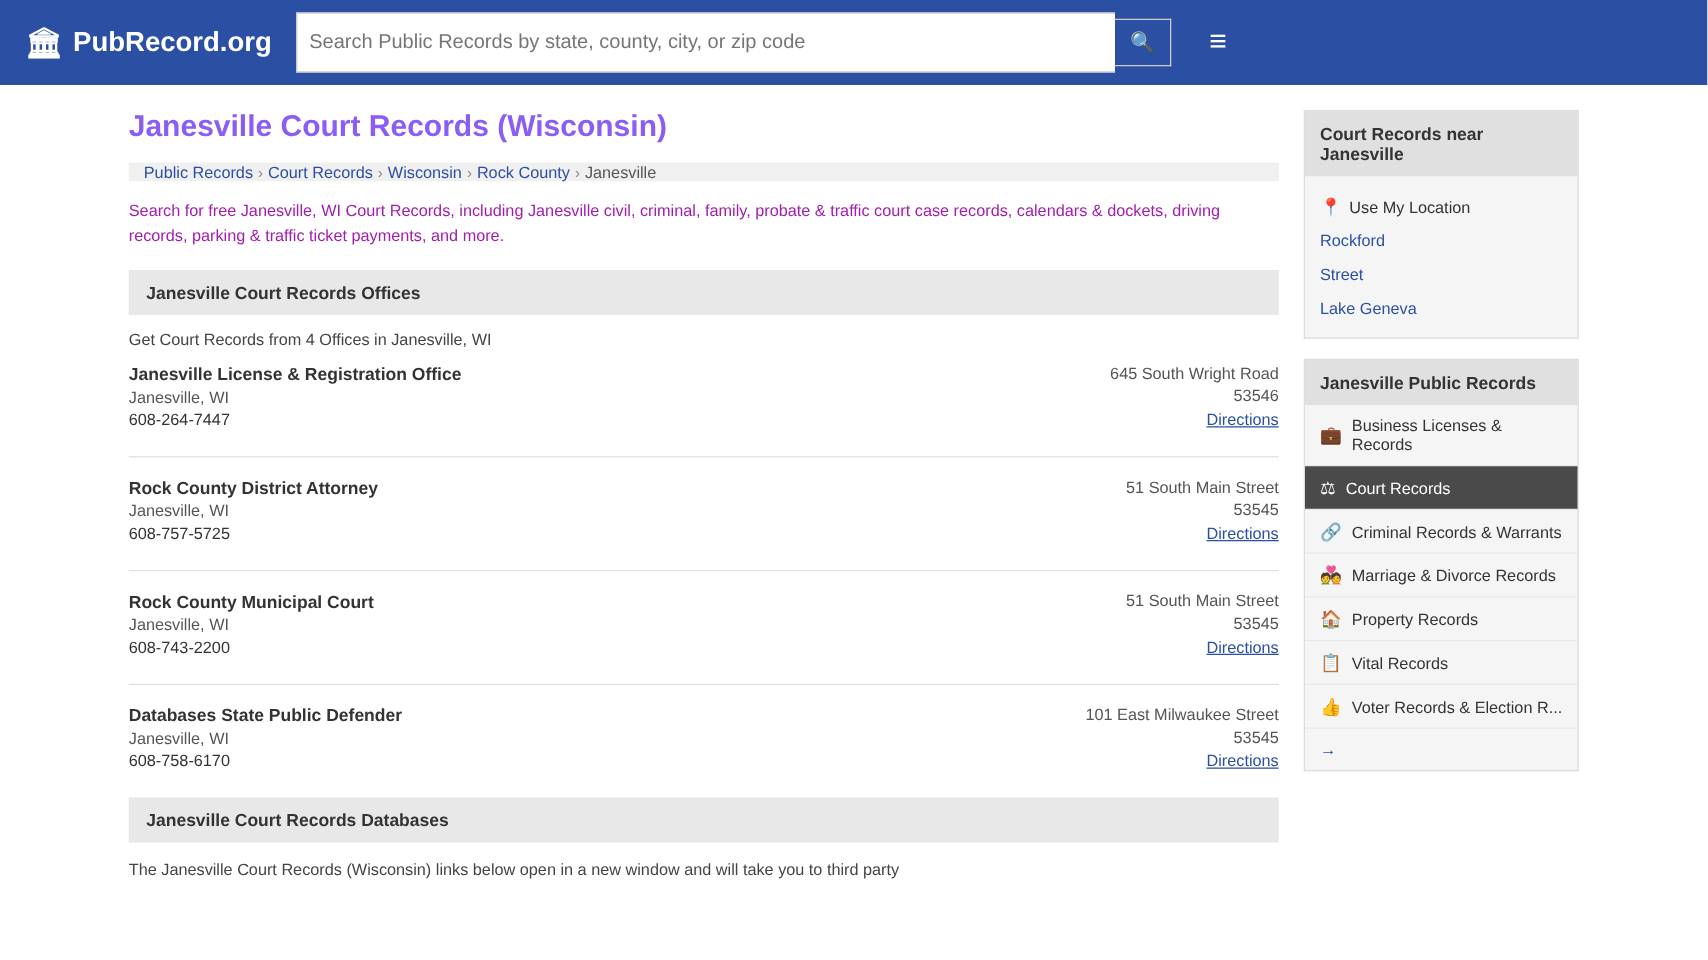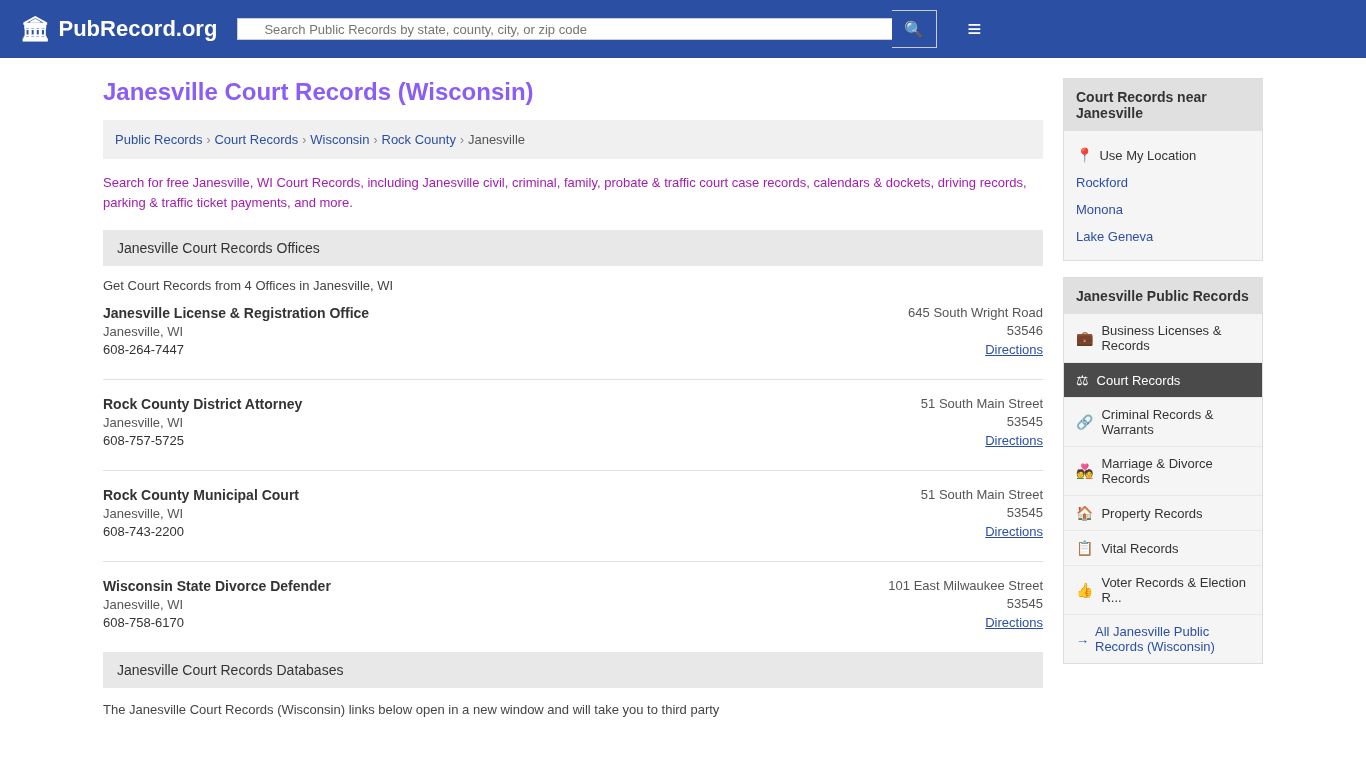--- a/index.html
+++ b/index.html
@@ -27,26 +27,26 @@
       font-size: 24px;
     }
     .search-area {
       flex: 1;
       display: flex;
       align-items: center;
       max-width: 700px;
     }
     .search-input {
       flex: 1;
-      padding: 8px 26px;
-      font-size: 13px;
+      padding: 8px 9px;
+      font-size: 16px;
       border: 1px solid #ccc;
       border-right: none;
       outline: none;
-      height: 22px;
+      height: 48px;
     }
     .search-btn {
       background: #2b4fa3;
       border: 1px solid #ccc;
       border-left: none;
       padding: 0 12px;
       height: 38px;
       cursor: pointer;
       color: #fff;
       font-size: 16px;
@@ -66,36 +66,36 @@
       margin: 0 auto;
       padding: 20px;
       display: flex;
       gap: 20px;
     }
     .content-area {
       flex: 1;
       min-width: 0;
     }
     .sidebar {
-      width: 200px;
+      width: 220px;
       flex-shrink: 0;
     }
 
     
     .page-title {
       font-size: 24px;
       font-weight: bold;
       color: #8b5cf6;
       margin-bottom: 14px;
     }
 
     
     .breadcrumb {
       background: #f0f0f0;
-      padding: 12px 12px;
+      padding: 0 12px;
       font-size: 13px;
       color: #555;
       margin-bottom: 14px;
       display: flex;
       align-items: center;
       flex-wrap: wrap;
       gap: 4px;
     }
     .breadcrumb a {
       color: #2b4fa3;
@@ -111,21 +111,21 @@
       font-size: 13px;
       color: #a21caf;
       margin-bottom: 18px;
       line-height: 1.5;
     }
 
     
     .section-header {
       background: #e8e8e8;
       padding: 10px 14px;
-      font-weight: normal;
+      font-weight: bold;
       font-size: 14px;
       color: #333;
       margin-bottom: 12px;
     }
 
     
     .office-count {
       font-size: 13px;
       color: #444;
       margin-bottom: 12px;
@@ -344,21 +344,21 @@
       <div class="office-address">
         <div class="street">51 South Main Street</div>
         <div class="zip">53545</div>
         <a class="directions-link">Directions</a>
       </div>
     </div>
     <hr class="office-divider">
 
     <div class="office-entry">
       <div class="office-info">
-        <div class="office-name">Wisconsin State Divorce Defender</div>
+        <div class="office-name">Databases State Public Defender</div>
         <div class="office-city">Janesville, WI</div>
         <div class="office-phone">608-758-6170</div>
       </div>
       <div class="office-address">
         <div class="street">101 East Milwaukee Street</div>
         <div class="zip">53545</div>
         <a class="directions-link">Directions</a>
       </div>
     </div>
 
@@ -373,21 +373,21 @@
       <div class="sidebar-box-title">Court Records near Janesville</div>
       <div class="sidebar-box-content">
         <div class="sidebar-location-item use-location">
           <span class="pin-icon">📍</span>
           <span>Use My Location</span>
         </div>
         <div class="sidebar-location-item">
           <a>Rockford</a>
         </div>
         <div class="sidebar-location-item">
-          <a>Monona</a>
+          <a>Street</a>
         </div>
         <div class="sidebar-location-item">
           <a>Lake Geneva</a>
         </div>
       </div>
     </div>
 
     <div class="sidebar-records">
       <div class="sidebar-records-title">Janesville Public Records</div>
 
@@ -414,18 +414,17 @@
       <a class="sidebar-record-item">
         <span class="record-icon">📋</span>
         <span>Vital Records</span>
       </a>
       <a class="sidebar-record-item">
         <span class="record-icon">👍</span>
         <span>Voter Records &amp; Election R...</span>
       </a>
       <a class="sidebar-all-link">
         <span>→</span>
-        <span>All Janesville Public Records (Wisconsin)</span>
       </a>
     </div>
 
   </aside>
 </div>
 
 </body></html>

